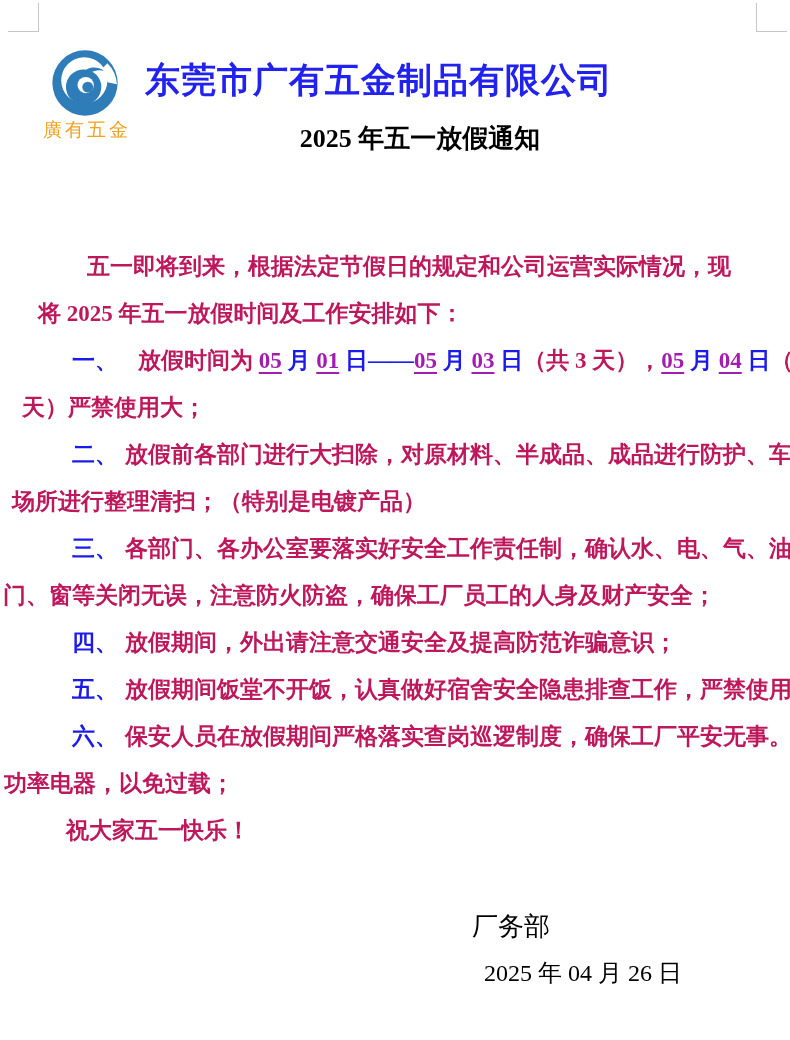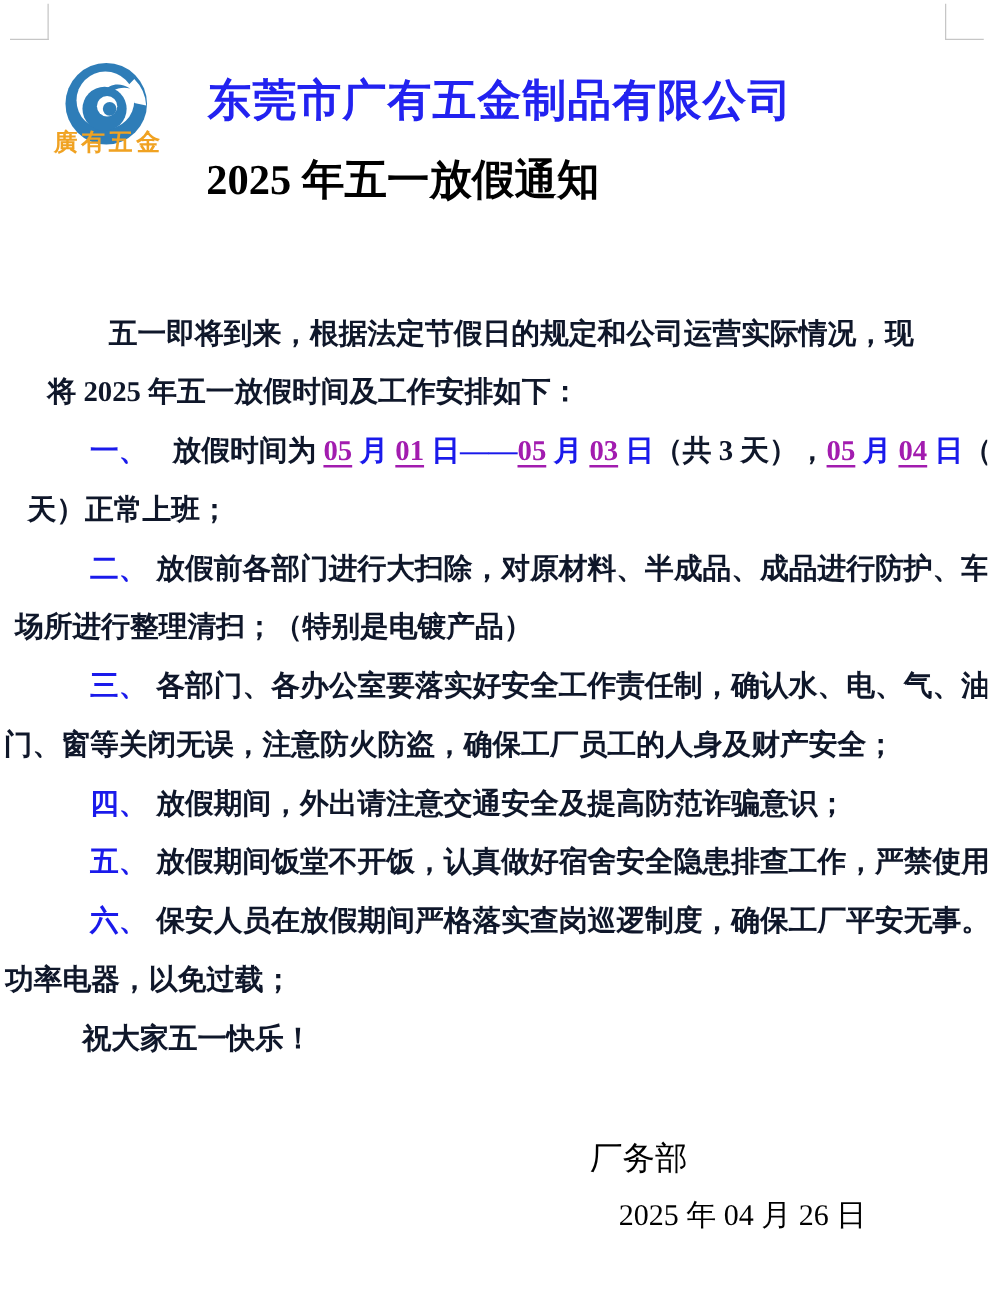--- a/index.html
+++ b/index.html
@@ -12,60 +12,60 @@
     color:#000;
   }
   
   .crop{position:absolute;top:3px;width:30px;height:28px;}
   .crop.tl{left:8px;border-right:1px solid #c6c6c6;border-bottom:1px solid #c6c6c6;}
   .crop.tr{left:756px;border-left:1px solid #c6c6c6;border-bottom:1px solid #c6c6c6;}
 
   
   .logo-icon{position:absolute;left:51px;top:49px;width:68px;height:68px;}
   .logo-text{
-    position:absolute;left:43px;top:101px;width:100px;
-    font-size:19px;font-weight:bold;letter-spacing:3px;
+    position:absolute;left:43px;top:117px;width:100px;
+    font-size:19px;font-weight:normal;letter-spacing:3px;
     color:#f0a222;white-space:nowrap;
   }
   .company-name{
     position:absolute;left:145px;top:57px;width:510px;
-    text-align:center;font-size:35px;font-weight:bold;letter-spacing:1px;
+    font-size:35px;font-weight:bold;letter-spacing:1px;
     color:#2222f0;white-space:nowrap;margin:0;
   }
   .notice-title{
     position:absolute;left:165px;top:121px;width:510px;
-    text-align:left;font-size:34px;font-weight:bold;
+    text-align:center;font-size:26px;font-weight:bold;
     color:#000;white-space:nowrap;margin:0;
   }
 
   
   .body-block{position:absolute;left:33px;top:243px;right:0;}
   .ln{
     height:47px;line-height:47px;white-space:nowrap;
     font-size:23px;font-weight:bold;color:#000;
   }
   .mk{color:#1a1aeb;margin-right:7px;}
   .mk-wide{margin-right:20px;}
   .bl{color:#1a1aeb;}
   .bu{
     color:#a21caf;
     text-decoration:underline;
     text-decoration-thickness:2px;
     text-underline-offset:4px;
   }
-  .tx{color:#0f172a;}
+  .tx{color:#be185d;}
 
   
   .sig-dept{
     position:absolute;left:0;top:903px;width:675px;height:47px;line-height:47px;
     text-align:right;padding-right:125px;box-sizing:border-box;
     font-size:26px;white-space:nowrap;
   }
   .sig-date{
-    position:absolute;left:16px;top:950px;width:734px;height:47px;line-height:47px;
+    position:absolute;left:5px;top:950px;width:734px;height:47px;line-height:47px;
     text-align:right;padding-right:57px;box-sizing:border-box;
     font-size:24px;white-space:nowrap;
   }
 </style>
 </head>
 <body>
 
 <div class="page">
 
   <div class="crop tl"></div>
@@ -84,21 +84,21 @@
 
   <h1 class="company-name">东莞市广有五金制品有限公司</h1>
   <h2 class="notice-title">2025 年五一放假通知</h2>
 
   <div class="body-block">
 
     <div class="ln" style="padding-left:54px"><span class="tx">五一即将到来，根据法定节假日的规定和公司运营实际情况，现</span></div>
     <div class="ln" style="padding-left:5px"><span class="tx">将 2025 年五一放假时间及工作安排如下：</span></div>
 
     <div class="ln" style="padding-left:39px"><span class="mk mk-wide">一、</span><span class="tx">放假时间为 </span><span class="bu">05</span><span class="bl"> 月 </span><span class="bu">01</span><span class="bl"> 日——</span><span class="bu">05</span><span class="bl"> 月 </span><span class="bu">03</span><span class="bl"> 日</span><span class="tx">（共 3 天），</span><span class="bu">05</span><span class="bl"> 月 </span><span class="bu">04</span><span class="bl"> 日</span><span class="tx">（星期</span></div>
-    <div class="ln" style="margin-left:-11px"><span class="tx">天）正常上班；</span></div>
+    <div class="ln" style="margin-left:-11px"><span class="tx">天）严禁使用大；</span></div>
 
     <div class="ln" style="padding-left:39px"><span class="mk">二、</span><span class="tx">放假前各部门进行大扫除，对原材料、半成品、成品进行防护、车间</span></div>
     <div class="ln" style="margin-left:-21px"><span class="tx">场所进行整理清扫；（特别是电镀产品）</span></div>
 
     <div class="ln" style="padding-left:39px"><span class="mk">三、</span><span class="tx">各部门、各办公室要落实好安全工作责任制，确认水、电、气、油、</span></div>
     <div class="ln" style="margin-left:-30px"><span class="tx">门、窗等关闭无误，注意防火防盗，确保工厂员工的人身及财产安全；</span></div>
 
     <div class="ln" style="padding-left:39px"><span class="mk">四、</span><span class="tx">放假期间，外出请注意交通安全及提高防范诈骗意识；</span></div>
 
     <div class="ln" style="padding-left:39px"><span class="mk">五、</span><span class="tx">放假期间饭堂不开饭，认真做好宿舍安全隐患排查工作，严禁使用大</span></div>

